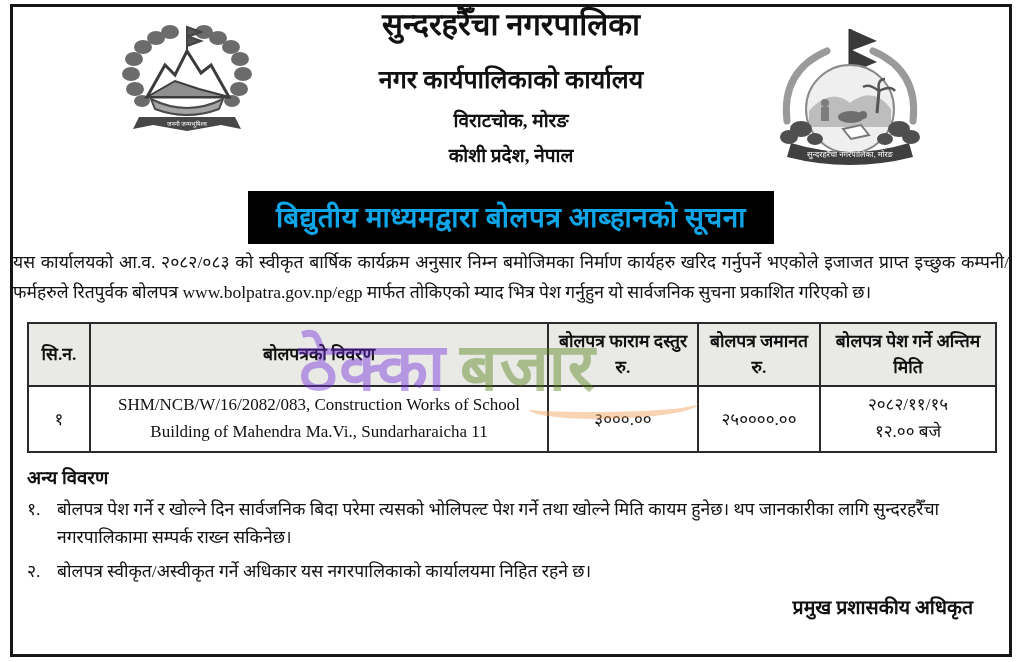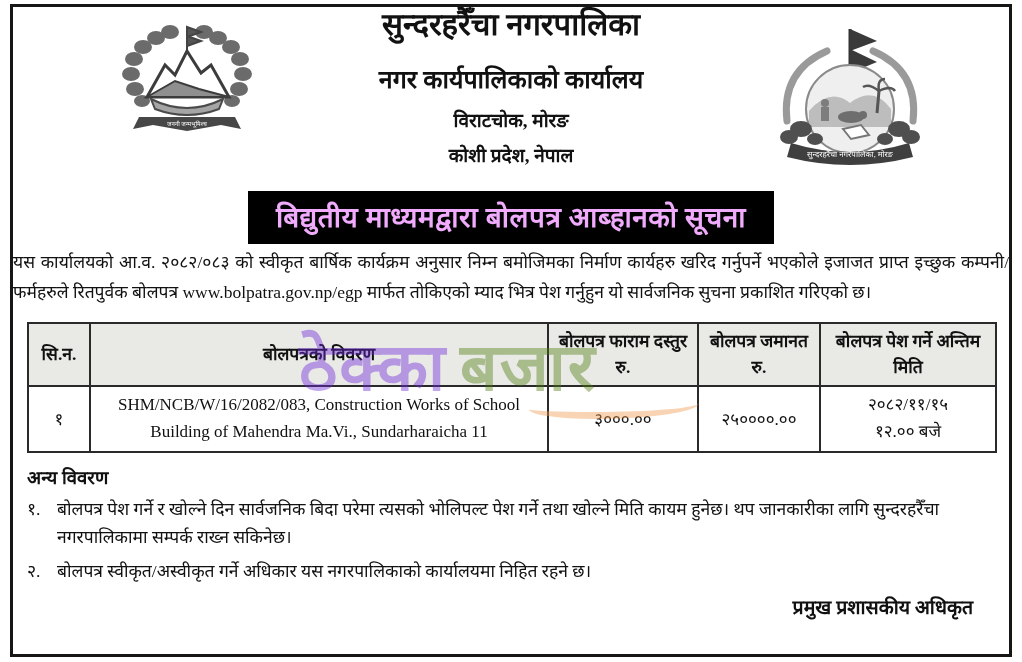--- a/index.html
+++ b/index.html
@@ -25,21 +25,21 @@
   .h-muni   { font-size: 31px; font-weight: bold; line-height: 1.15; }
   .h-office { font-size: 25px; font-weight: bold; margin-top: 18px; }
   .h-addr   { font-size: 19px; font-weight: bold; margin-top: 12px; }
   .h-prov   { font-size: 19px; font-weight: bold; margin-top: 9px; }
 
   
   .banner {
     width: fit-content;
     margin: 12px auto 0;
     background: #000000;
-    color: #f0abfc;
+    color: #0ea5e9;
     font-size: 28px;
     font-weight: bold;
     padding: 6px 28px 9px;
     letter-spacing: 0.5px;
   }
 
   
   .subtitle { text-align: center; font-weight: bold; font-size: 19px; margin-top: 14px; }
   .bodytext {
     margin: 3px 0 0;

